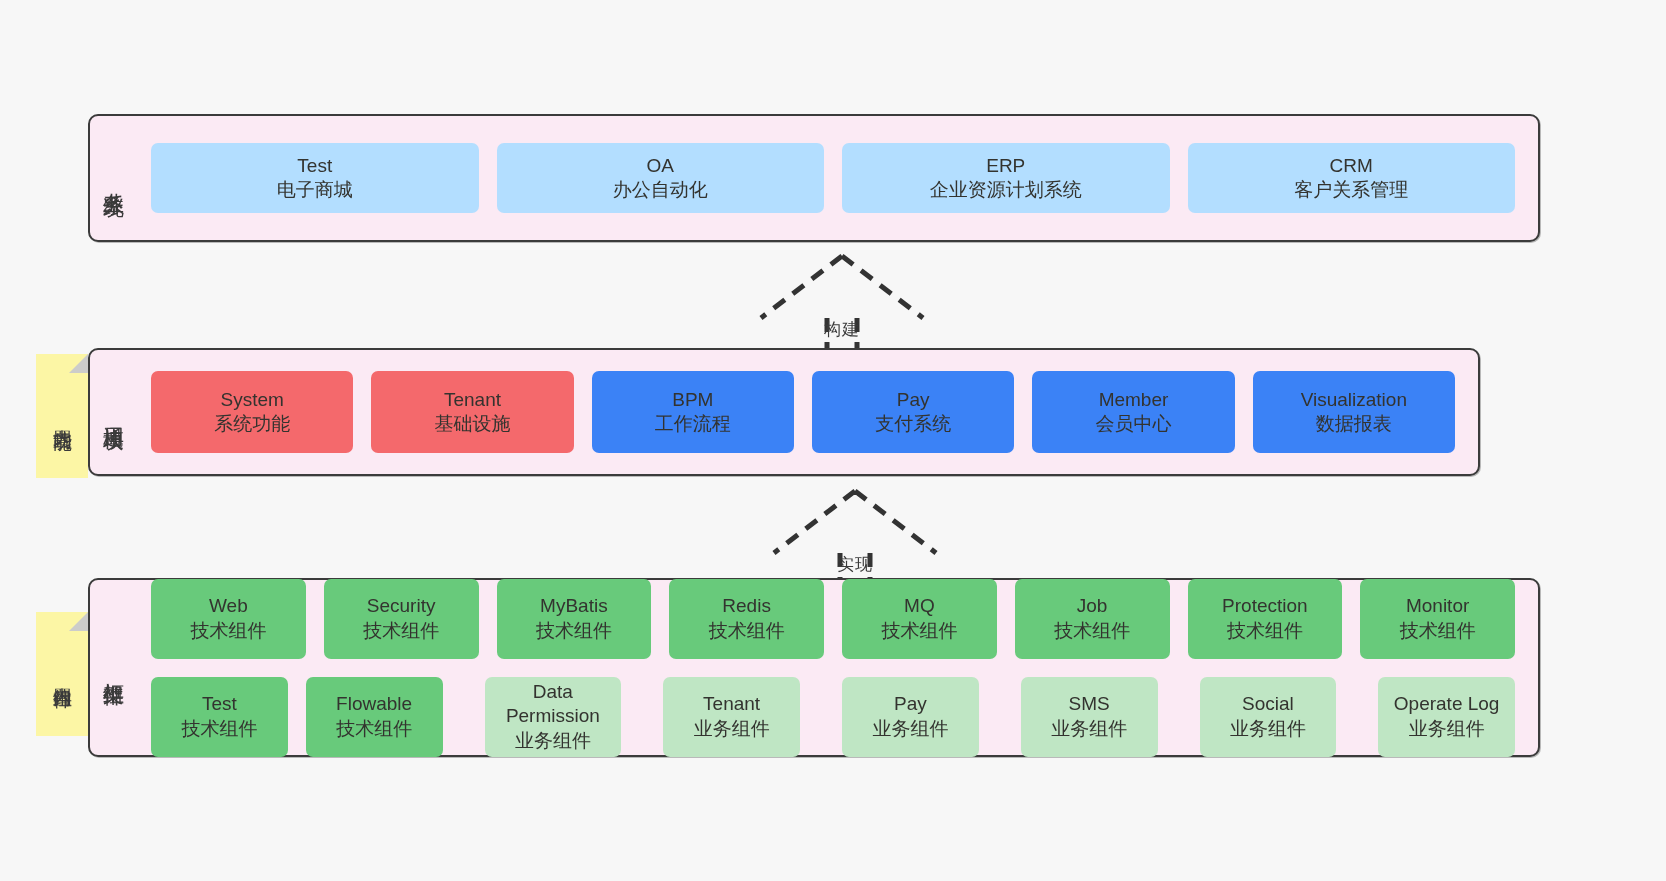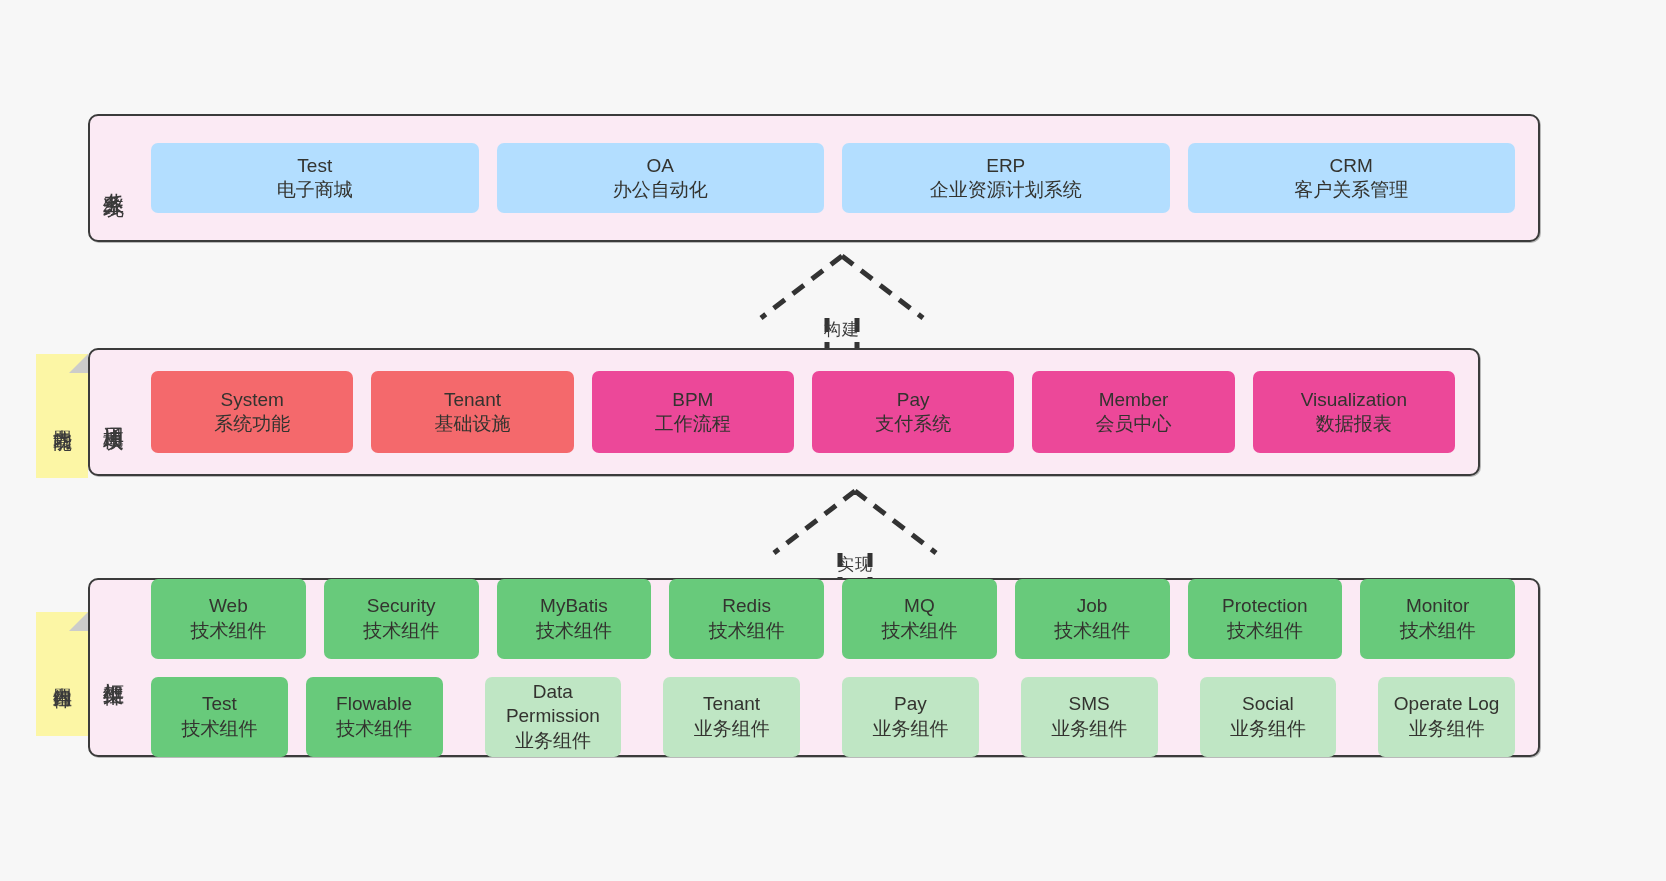--- a/index.html
+++ b/index.html
@@ -73,21 +73,21 @@
     line-height: 1.28;
     color: #33332f;
     padding: 6px 4px;
   }
   .card .t-en { display: block; }
   .card .t-cn { display: block; }
 
   
   .c-blue      { background: #b3deff; }
   .c-red       { background: #f4696c; }
-  .c-pink      { background: #ec4899; }
+  .c-pink      { background: #3b82f6; }
   .c-green     { background: #68ca7b; }
   .c-lightgreen{ background: #bfe6c4; margin-left: 33px; }
 
   
   #layer-business  { left: 88px;  top: 114px; width: 1452px; height: 128px; }
   #layer-business  .card { height: 70px; }
 
   #layer-common    { left: 88px;  top: 348px; width: 1392px; height: 128px; }
   #layer-common    .card { height: 82px; }
 

